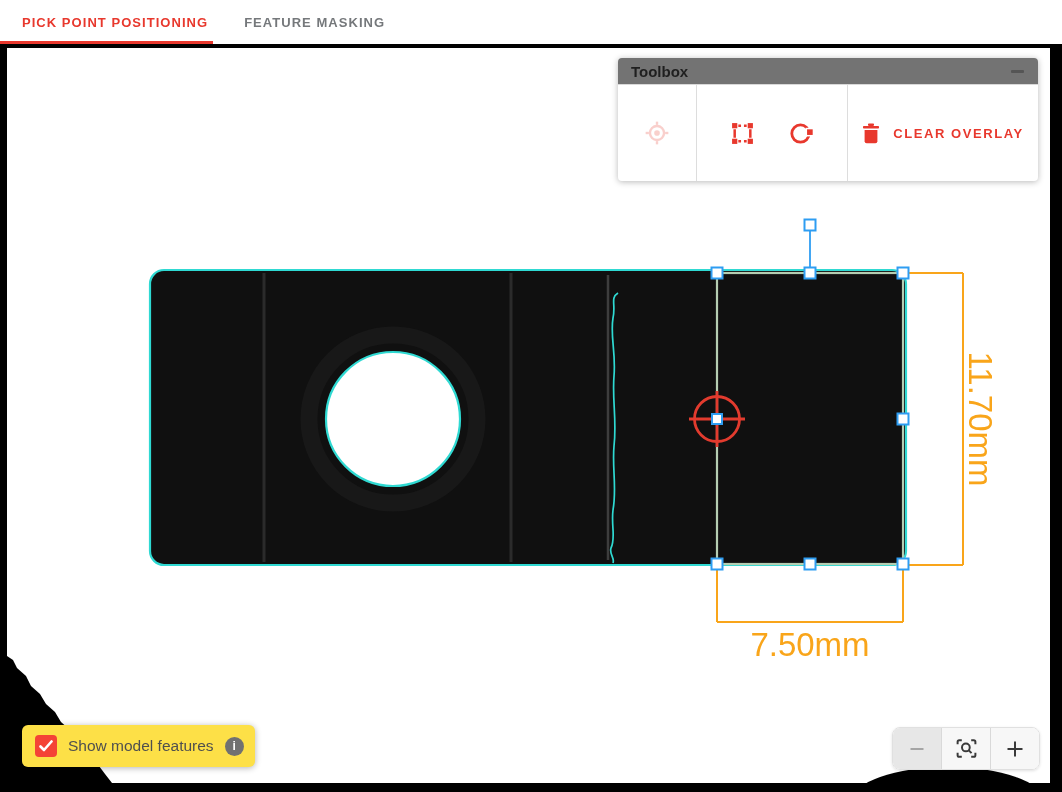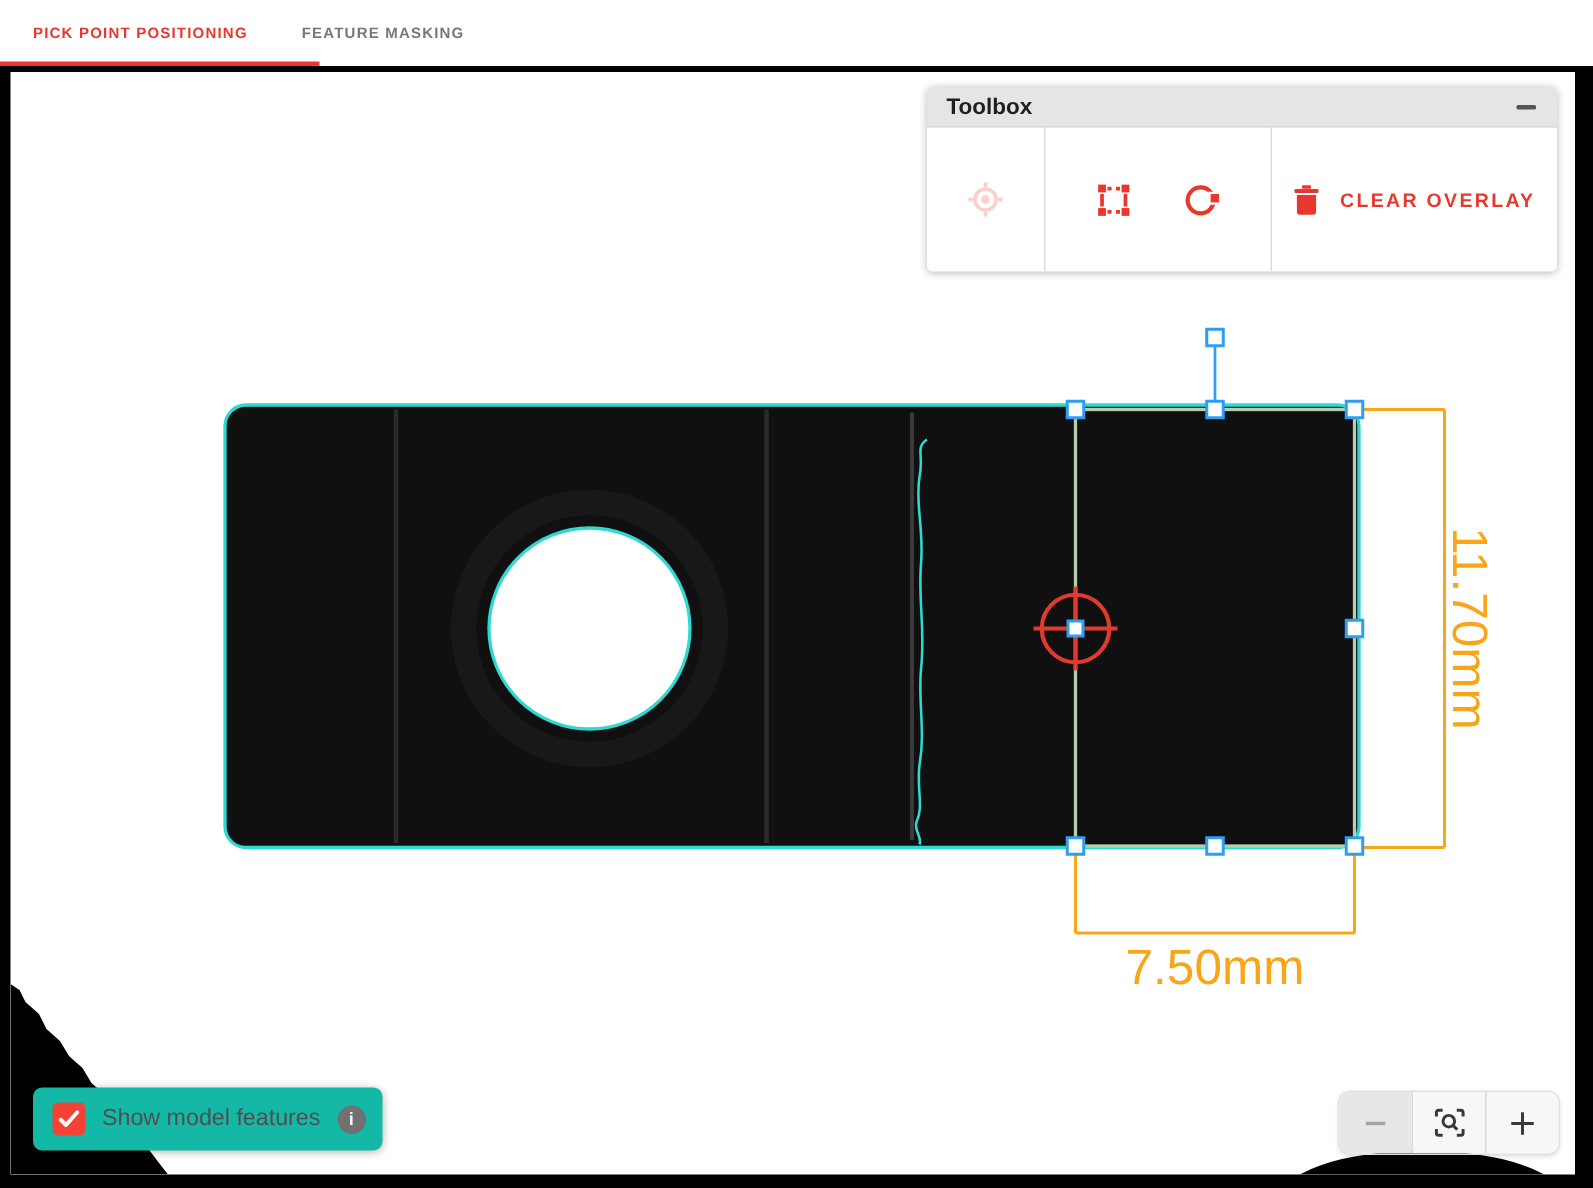--- a/index.html
+++ b/index.html
@@ -3,49 +3,49 @@
 <meta charset="utf-8">
 <style>
   * { margin:0; padding:0; box-sizing:border-box; }
   html,body { width:1062px; height:792px; overflow:hidden; background:#fff;
               font-family:"Liberation Sans", sans-serif; }
   .app { position:relative; width:1062px; height:792px; }
 
   
   .tabbar { position:absolute; left:0; top:0; width:1062px; height:44px; background:#fff;
             display:flex; align-items:center; padding-left:22px; gap:36px; }
-  .tab { font-size:10px; font-weight:bold; letter-spacing:.08em; color:#75787b; cursor:pointer; }
+  .tab { font-size:13px; font-weight:bold; letter-spacing:.08em; color:#75787b; cursor:pointer; }
   .tab.active { color:#e8382d; }
   .tab-underline { position:absolute; left:0; bottom:0; width:213px; height:3px; background:#e8382d; }
 
   
   .viewport { position:absolute; left:0; top:44px; width:1062px; height:748px;
               background:#000; padding:4px 12px 9px 7px; }
   .canvas { position:relative; width:1043px; height:735px; background:#fff; overflow:hidden; }
   .scene { position:absolute; left:0; top:0; }
 
   
   .toolbox { position:absolute; left:611px; top:10px; width:420px; background:#fff;
              border-radius:4px; box-shadow:0 1px 6px rgba(0,0,0,.28); overflow:hidden; }
-  .toolbox-header { height:27px; background:#e5e5e5; border-bottom:1px solid #d9d9d9;
+  .toolbox-header { height:27px; background:#737373; border-bottom:1px solid #d9d9d9;
                     display:flex; align-items:center; justify-content:space-between; padding:0 13px; }
   .toolbox-title { font-size:15px; font-weight:bold; color:#1f1f1f; }
   .minimize-btn { width:16px; height:16px; display:flex; align-items:center; justify-content:center; cursor:pointer; }
   .minimize-btn i { display:block; width:13px; height:3px; background:#555; border-radius:1px; }
   .toolbox-body { height:96px; display:flex; }
   .tb-cell { display:flex; align-items:center; justify-content:center; }
   .tb-cell.c1 { width:79px; border-right:1px solid #ddd; }
   .tb-cell.c2 { width:151px; border-right:1px solid #ddd; justify-content:space-evenly; }
   .tb-cell.c3 { flex:1; gap:13px; }
   .tb-btn { display:flex; align-items:center; justify-content:center; gap:13px; cursor:pointer; }
   .tb-btn.disabled { opacity:.5; cursor:default; }
   .clear-overlay-label { font-size:13px; font-weight:bold; letter-spacing:.12em; color:#e8382d; }
 
   
-  .features-panel { position:absolute; left:15px; top:677px; height:42px; background:#14b8a6;
+  .features-panel { position:absolute; left:15px; top:677px; height:42px; background:#fde047;
                     border-radius:6px; box-shadow:0 1px 6px rgba(0,0,0,.3);
                     display:flex; align-items:center; padding:0 11px 0 13px; gap:11px; }
   .checkbox { width:22px; height:22px; background:#f44336; border-radius:4px; cursor:pointer;
               display:flex; align-items:center; justify-content:center; }
   .features-label { font-size:15.5px; color:#4f4f4f; white-space:nowrap; }
   .info-badge { width:19px; height:19px; border-radius:50%; background:#717171; color:#fff;
                 font-size:12px; font-weight:bold; text-align:center; line-height:19px; cursor:pointer; }
 
   
   .zoom-controls { position:absolute; left:885px; top:679px; width:148px; height:43px;

